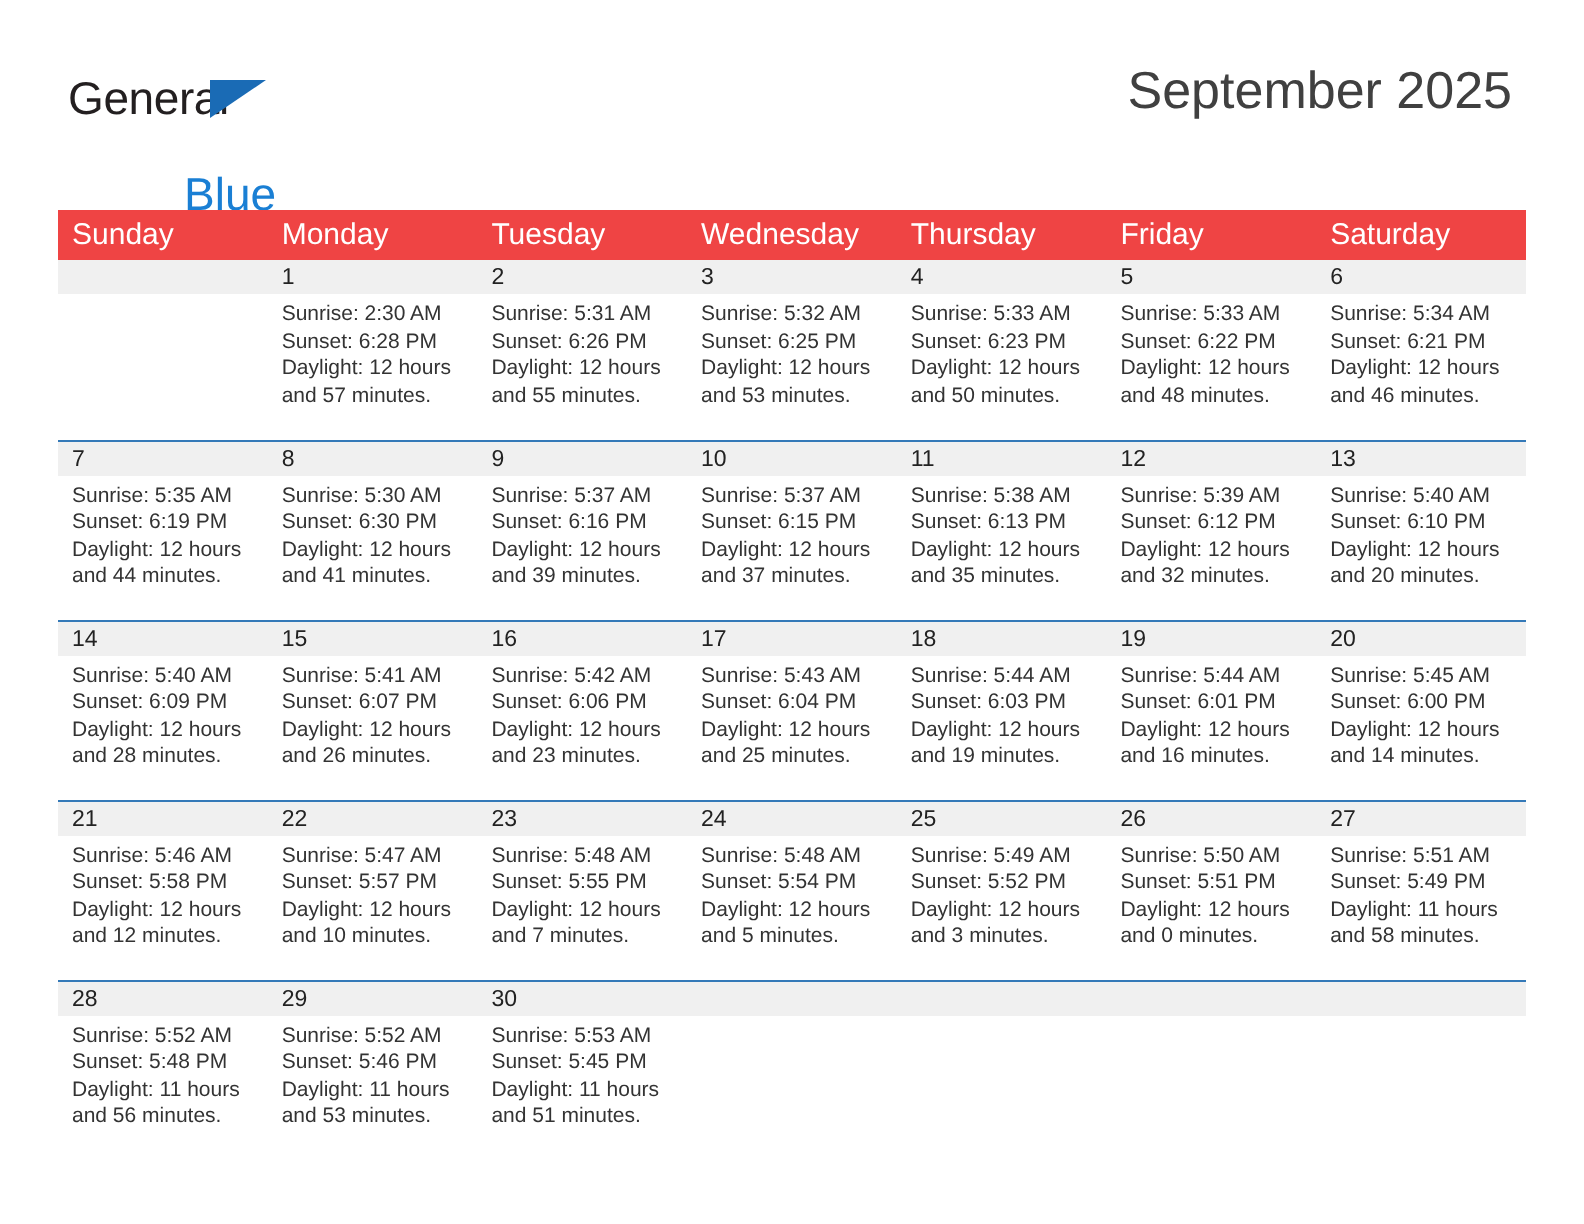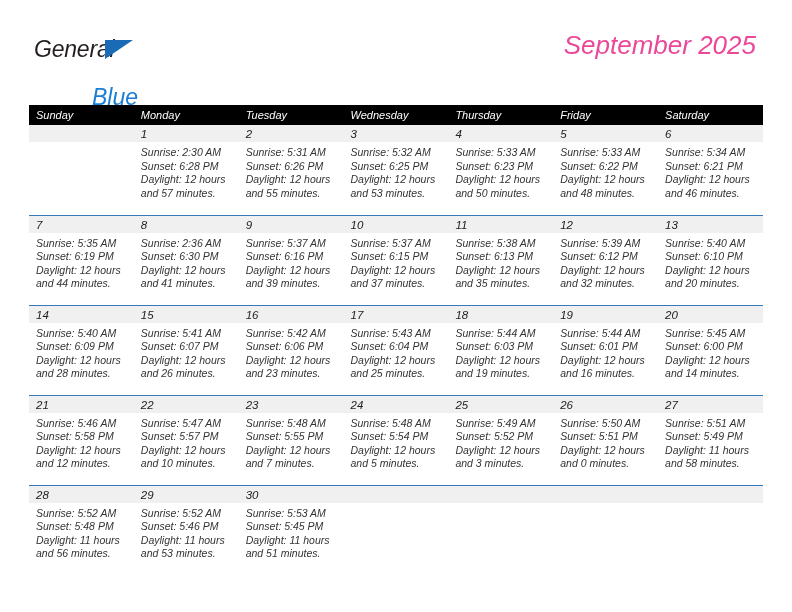--- a/index.html
+++ b/index.html
@@ -10,21 +10,20 @@
     height: 612px;
     background: #ffffff;
     font-family: "Liberation Sans", sans-serif;
   }
   .page {
     position: relative;
     width: 792px;
     height: 562px;
     background: #ffffff;
     overflow: hidden;
-    font-style: italic;
   }
 
   
   .header {
     position: absolute;
     left: 0; right: 0;
     top: 28px;
     height: 72px;
     padding: 0 36px;
   }
@@ -62,21 +61,21 @@
   }
 
   .title-block {
     position: absolute;
     right: 36px;
     top: 0;
     text-align: right;
   }
   .cal-title {
     font-size: 26px;
-    color: #ec4899;
+    color: #404040;
     line-height: 34px;
     white-space: nowrap;
   }
   .cal-sub {
     font-size: 14.5px;
     color: #333333;
     line-height: 22px;
     margin-top: 2px;
     white-space: nowrap;
   }
@@ -87,23 +86,23 @@
     left: 29px;
     top: 105px;
     width: 734px;
   }
   table.cal {
     width: 734px;
     border-collapse: collapse;
     table-layout: fixed;
   }
   table.cal th {
-    background: #000000;
+    background: #ef4444;
     color: #ffffff;
-    font-size: 11px;
+    font-size: 15px;
     font-weight: normal;
     text-align: left;
     padding: 4px 0 4px 7px;
     height: 19px;
     border: none;
   }
   table.cal td {
     vertical-align: top;
     padding: 0;
     border: none;
@@ -237,21 +236,21 @@
               <div class="cell-body">
                 <div>Sunrise: 5:35 AM</div>
                 <div>Sunset: 6:19 PM</div>
                 <div>Daylight: 12 hours</div>
                 <div>and 44 minutes.</div>
               </div>
             </td>
             <td>
               <div class="daynum-band">8</div>
               <div class="cell-body">
-                <div>Sunrise: 2:36 AM</div>
+                <div>Sunrise: 5:30 AM</div>
                 <div>Sunset: 6:30 PM</div>
                 <div>Daylight: 12 hours</div>
                 <div>and 41 minutes.</div>
               </div>
             </td>
             <td>
               <div class="daynum-band">9</div>
               <div class="cell-body">
                 <div>Sunrise: 5:37 AM</div>
                 <div>Sunset: 6:16 PM</div>

